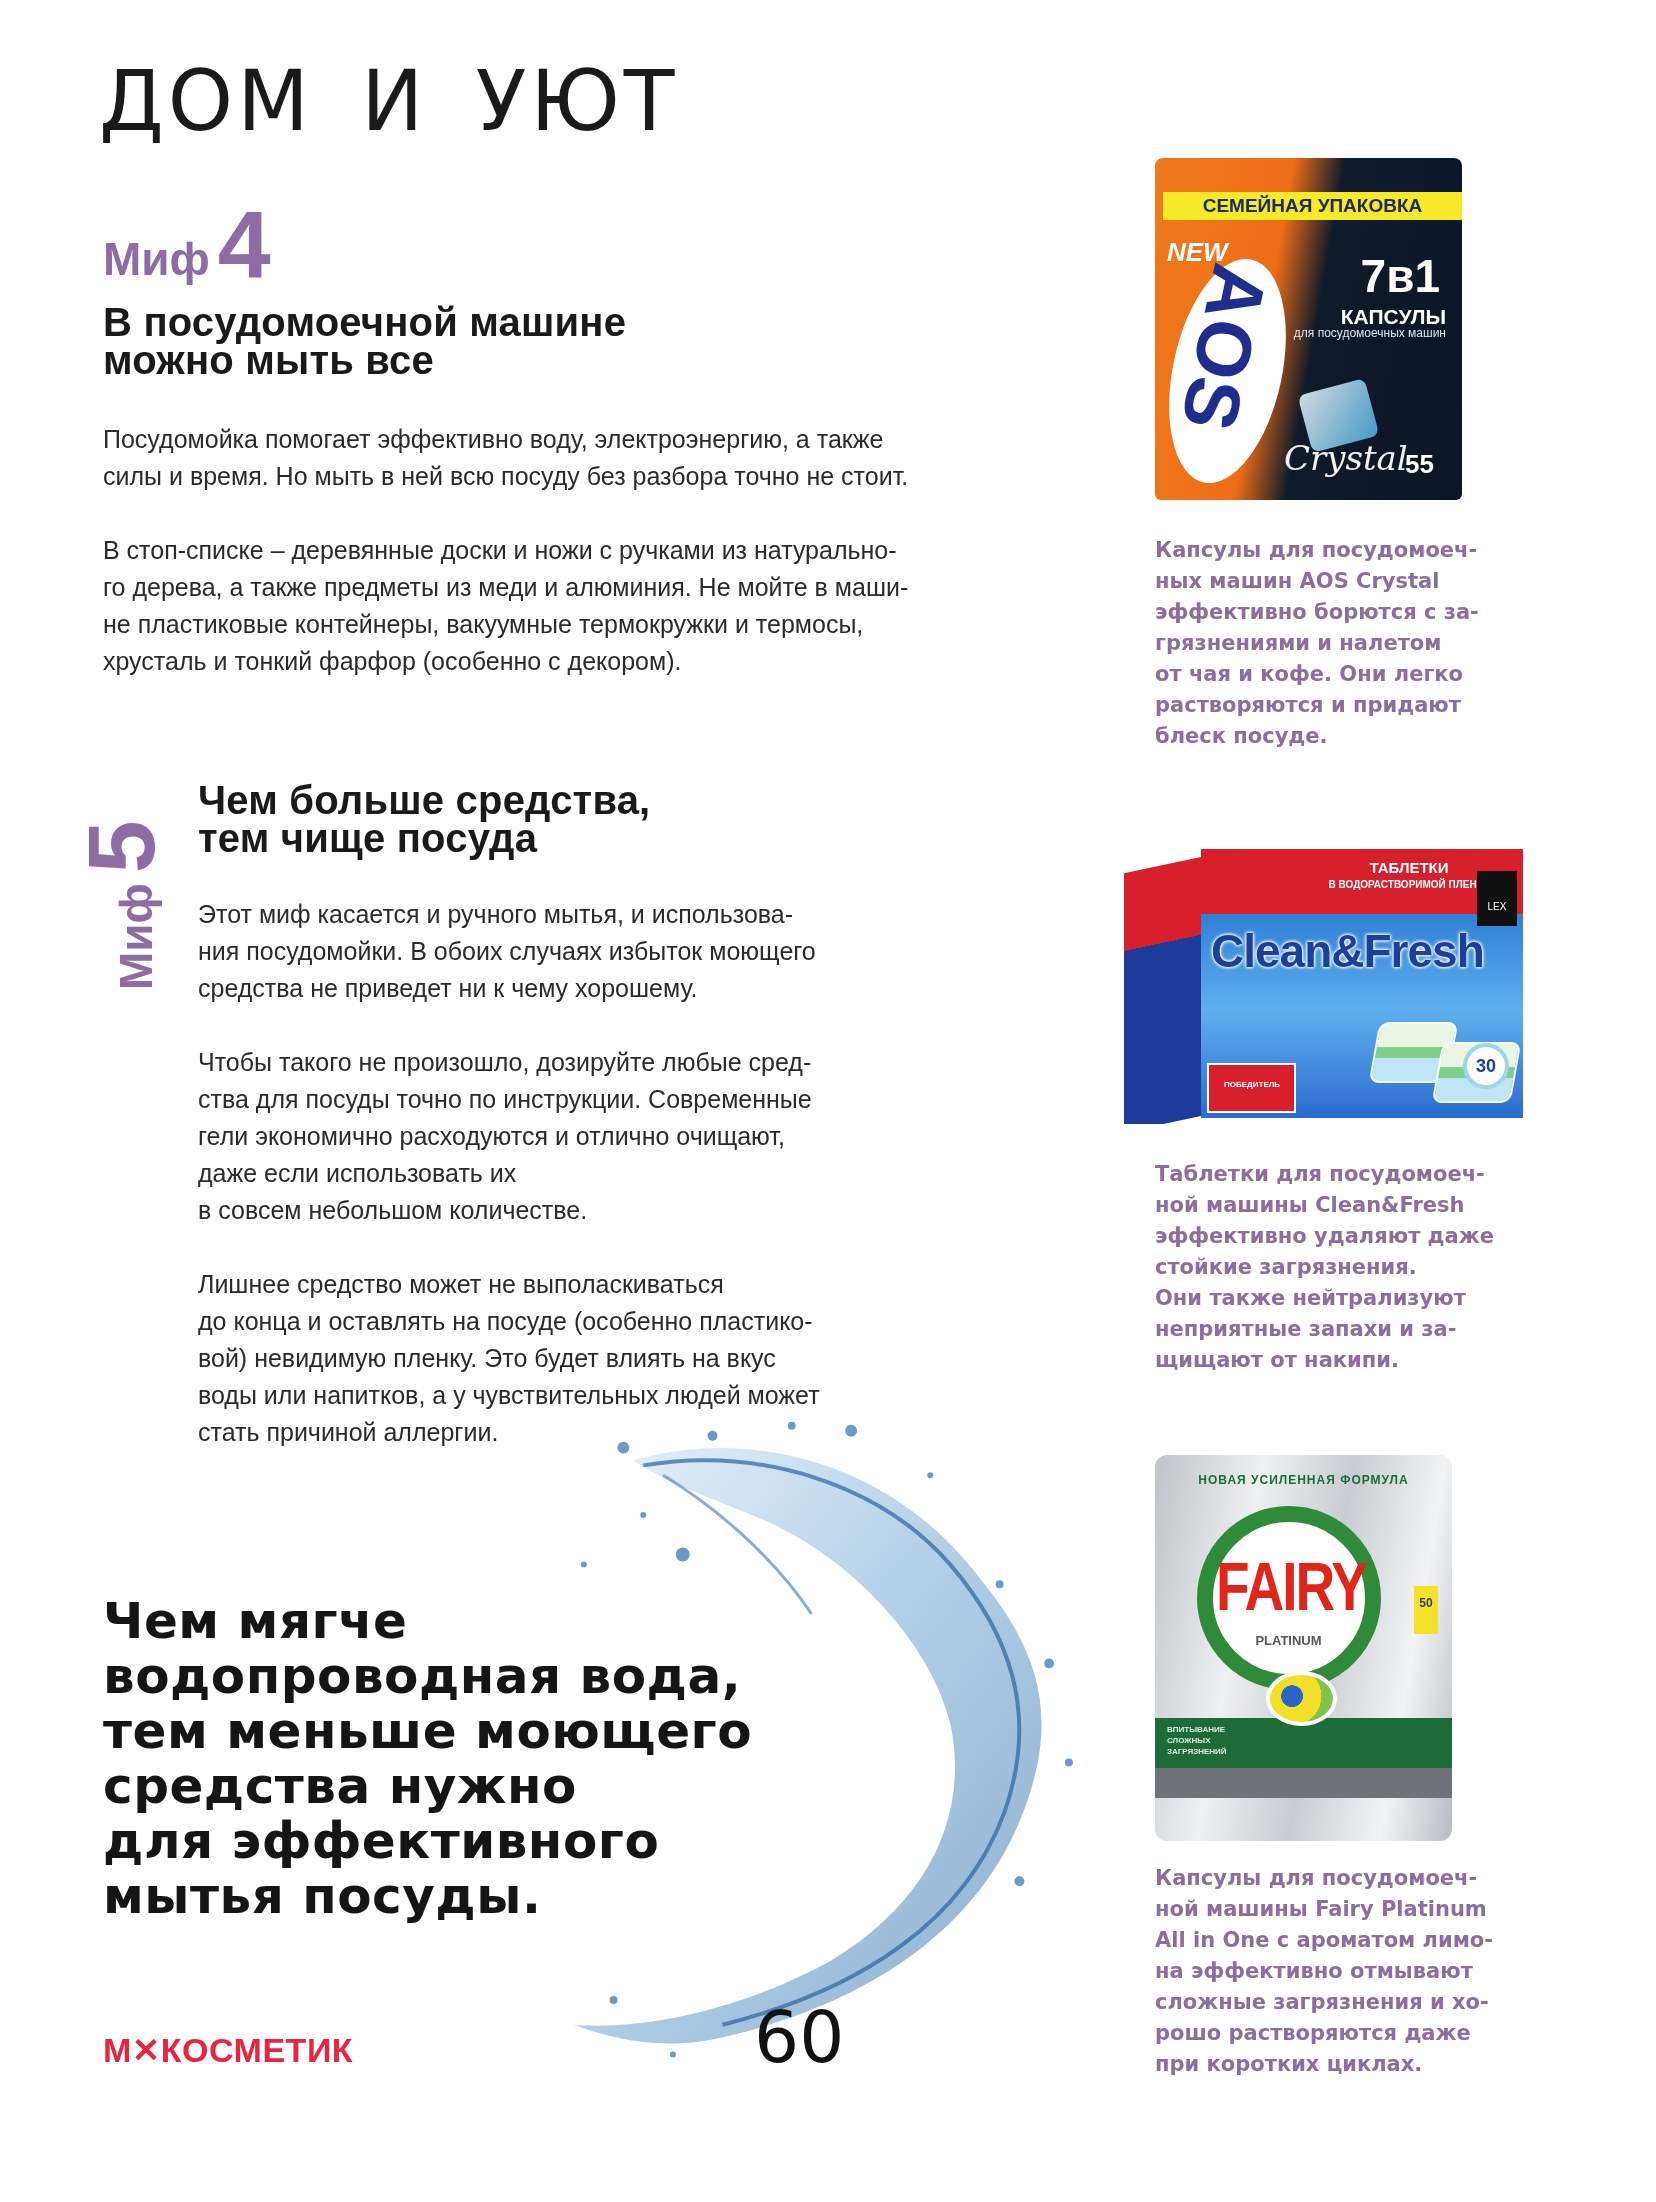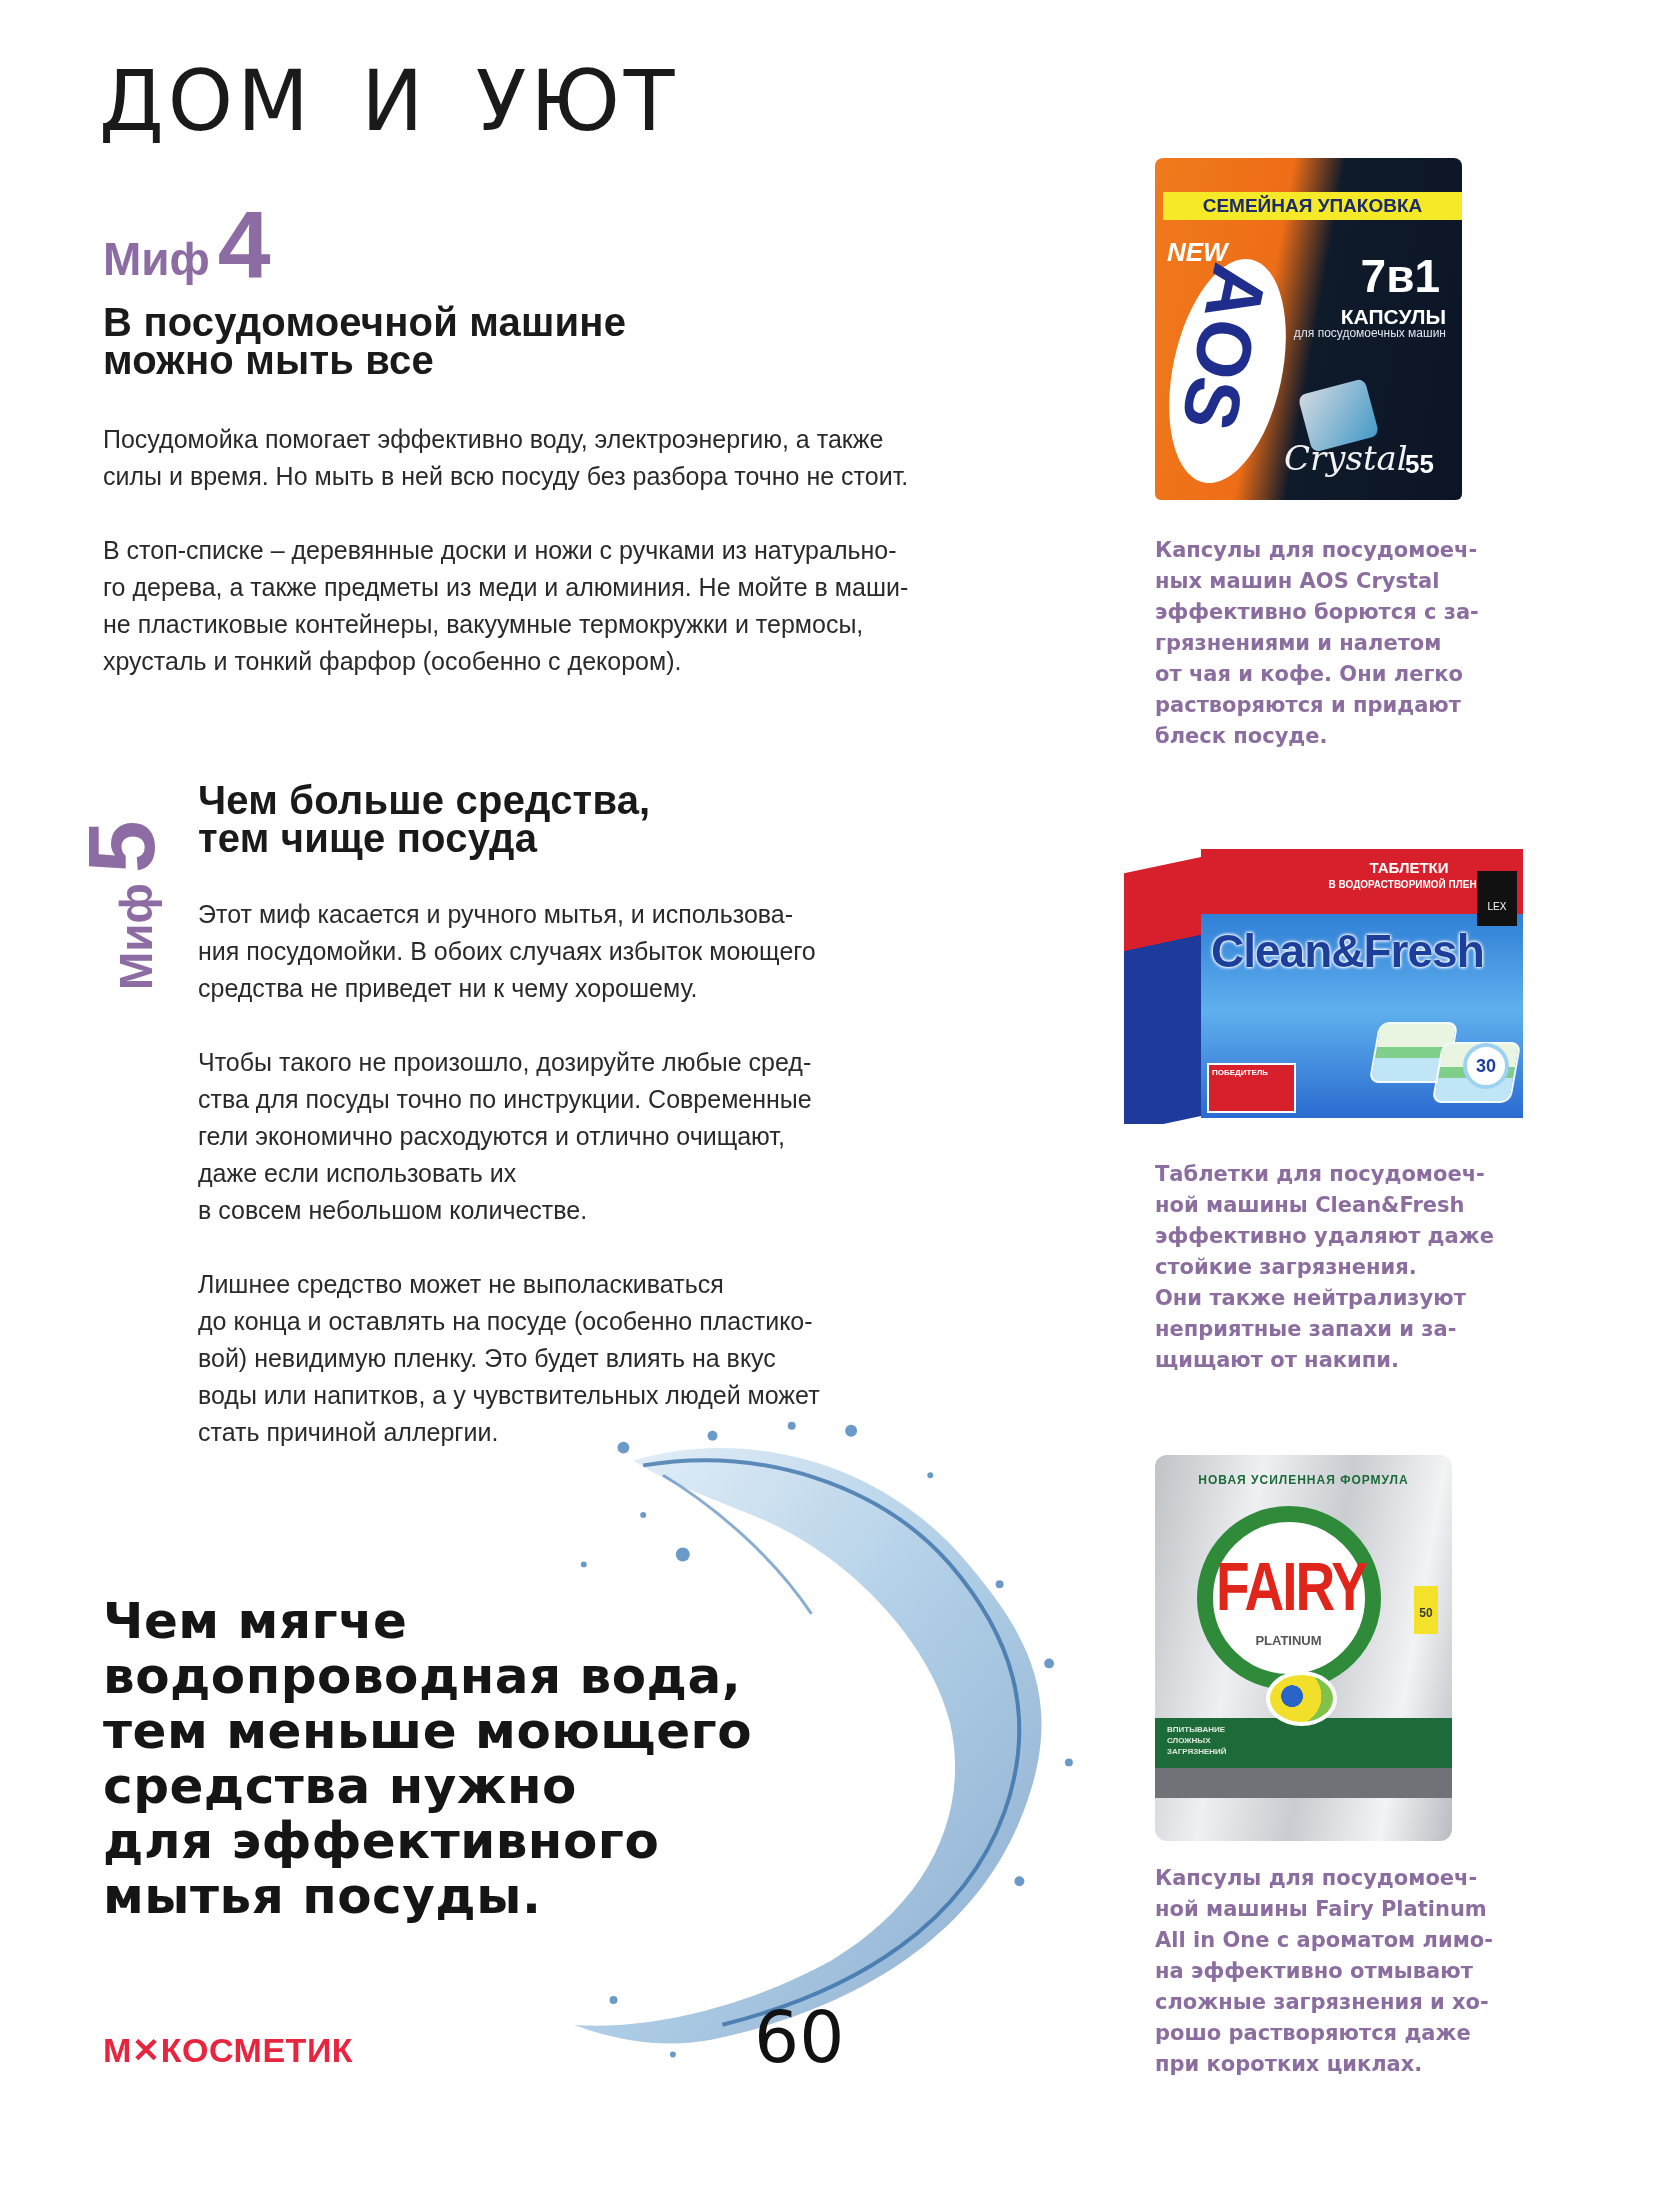--- a/index.html
+++ b/index.html
@@ -87,29 +87,29 @@
   .cf .front { position: absolute; left: 77px; top: 12px; width: 322px; height: 269px; background: linear-gradient(180deg,#d8202c 0 24%, #2f7fd6 24%, #5fb0ee 60%, #2b6bd0 100%); }
   .cf .top-text { position: absolute; left: 99px; top: 10px; width: 218px; text-align: center; color: #fff; font-family: Liberation Sans, sans-serif; font-weight: 700; font-size: 15px; line-height: 17px; }
   .cf .top-text small { display:block; font-size: 10px; }
   .cf .lex { position: absolute; right: 6px; top: 22px; width: 40px; height: 55px; background: #111; color: #fff; font-size: 10px; text-align: center; padding-top: 30px; font-family: "Liberation Sans", sans-serif; }
   .cf .brand { position: absolute; left: 10px; top: 75px; color: #1c3f9c; font-family: "Liberation Sans", sans-serif; font-weight: 700; font-size: 46px;
                text-shadow: 0 0 3px #fff, 0 0 3px #fff, 0 0 4px #fff; letter-spacing: -1px; }
   .cf .tab1, .cf .tab2 { position: absolute; width: 79px; height: 61px; border-radius: 10px; background: linear-gradient(180deg,#e9f5e0 0 40%,#7fcf8a 40% 60%, #bfe5f7 60% 100%); transform: skewX(-10deg); border: 2px solid #f4fbff; }
   .cf .tab1 { left: 173px; top: 173px; }
   .cf .tab2 { left: 236px; top: 193px; }
   .cf .thirty { position: absolute; right: 14px; top: 194px; width: 46px; height: 46px; border-radius: 50%; background: #fff; border: 4px solid #9cd2f2; color: #1c3f9c; font-family: "Liberation Sans", sans-serif; font-weight: 700; font-size: 18px; text-align: center; line-height: 38px; }
-  .cf .winner { position: absolute; left: 83px; top: 226px; width: 89px; height: 50px; background: #d8202c; border: 2px solid #fff; color: #fff; font-size: 8px; font-family: "Liberation Sans", sans-serif; font-weight: 700; padding: 3px; }
+  .cf .winner { position: absolute; left: 83px; top: 226px; width: 89px; height: 50px; background: #d8202c; border: 2px solid #fff; color: #fff; font-size: 8px; font-family: "Liberation Sans", sans-serif; font-weight: 700; padding: 15px; }
 
   .fairy { left: 1155px; top: 1455px; width: 297px; height: 386px; border-radius: 12px;
            background: linear-gradient(100deg,#bfc2c6 0%,#eef0f2 30%,#c9ccd0 55%,#f2f3f5 80%,#b8bcc1 100%); }
   .fairy .formula { position: absolute; left: 0; right: 0; top: 18px; text-align: center; color: #1c6a3a; font-family: "Liberation Sans", sans-serif; font-weight: 700; font-size: 12px; letter-spacing: 1px; }
   .fairy .ring { position: absolute; left: 42px; top: 51px; width: 184px; height: 184px; border-radius: 50%; border: 16px solid #2f8a3a; background: #fff; }
   .fairy .brand { position: absolute; left: 61px; top: 99px; width: 145px; text-align: center; color: #e0251b; font-family: "Liberation Sans", sans-serif; font-weight: 700; font-size: 55px; letter-spacing: -2px; transform: scaleY(1.25); }
   .fairy .plat { position: absolute; left: 61px; top: 178px; width: 145px; text-align: center; color: #555; font-family: "Liberation Sans", sans-serif; font-weight: 700; font-size: 13px; }
-  .fairy .fifty { position: absolute; right: 14px; top: 131px; width: 24px; height: 48px; background: #f4e12a; color: #3b3b3b; font-family: "Liberation Sans", sans-serif; font-weight: 700; font-size: 12px; text-align: center; padding-top: 20px; }
+  .fairy .fifty { position: absolute; right: 14px; top: 131px; width: 24px; height: 48px; background: #f4e12a; color: #3b3b3b; font-family: "Liberation Sans", sans-serif; font-weight: 700; font-size: 12px; text-align: center; padding-top: 10px; }
   .fairy .band { position: absolute; left: 0; right: 0; top: 263px; height: 50px; background: #1e6b3a; }
   .fairy .band2 { position: absolute; left: 0; right: 0; top: 313px; height: 30px; background: #6f7277; }
   .fairy .pod { position: absolute; left: 111px; top: 216px; width: 71px; height: 55px; border-radius: 50%; background: radial-gradient(circle at 35% 45%, #2b64c8 0 22%, #f2df2a 23% 60%, #7fc34a 61% 100%); border: 4px solid #fff; }
   .fairy .band-text { position: absolute; left: 12px; top: 269px; color: #dfe9df; font-family: "Liberation Sans", sans-serif; font-weight: 700; font-size: 8px; line-height: 11px; }
 </style>
 </head>
 <body>
 
 <div class="abs section-title">ДОМ  И УЮТ</div>
 

